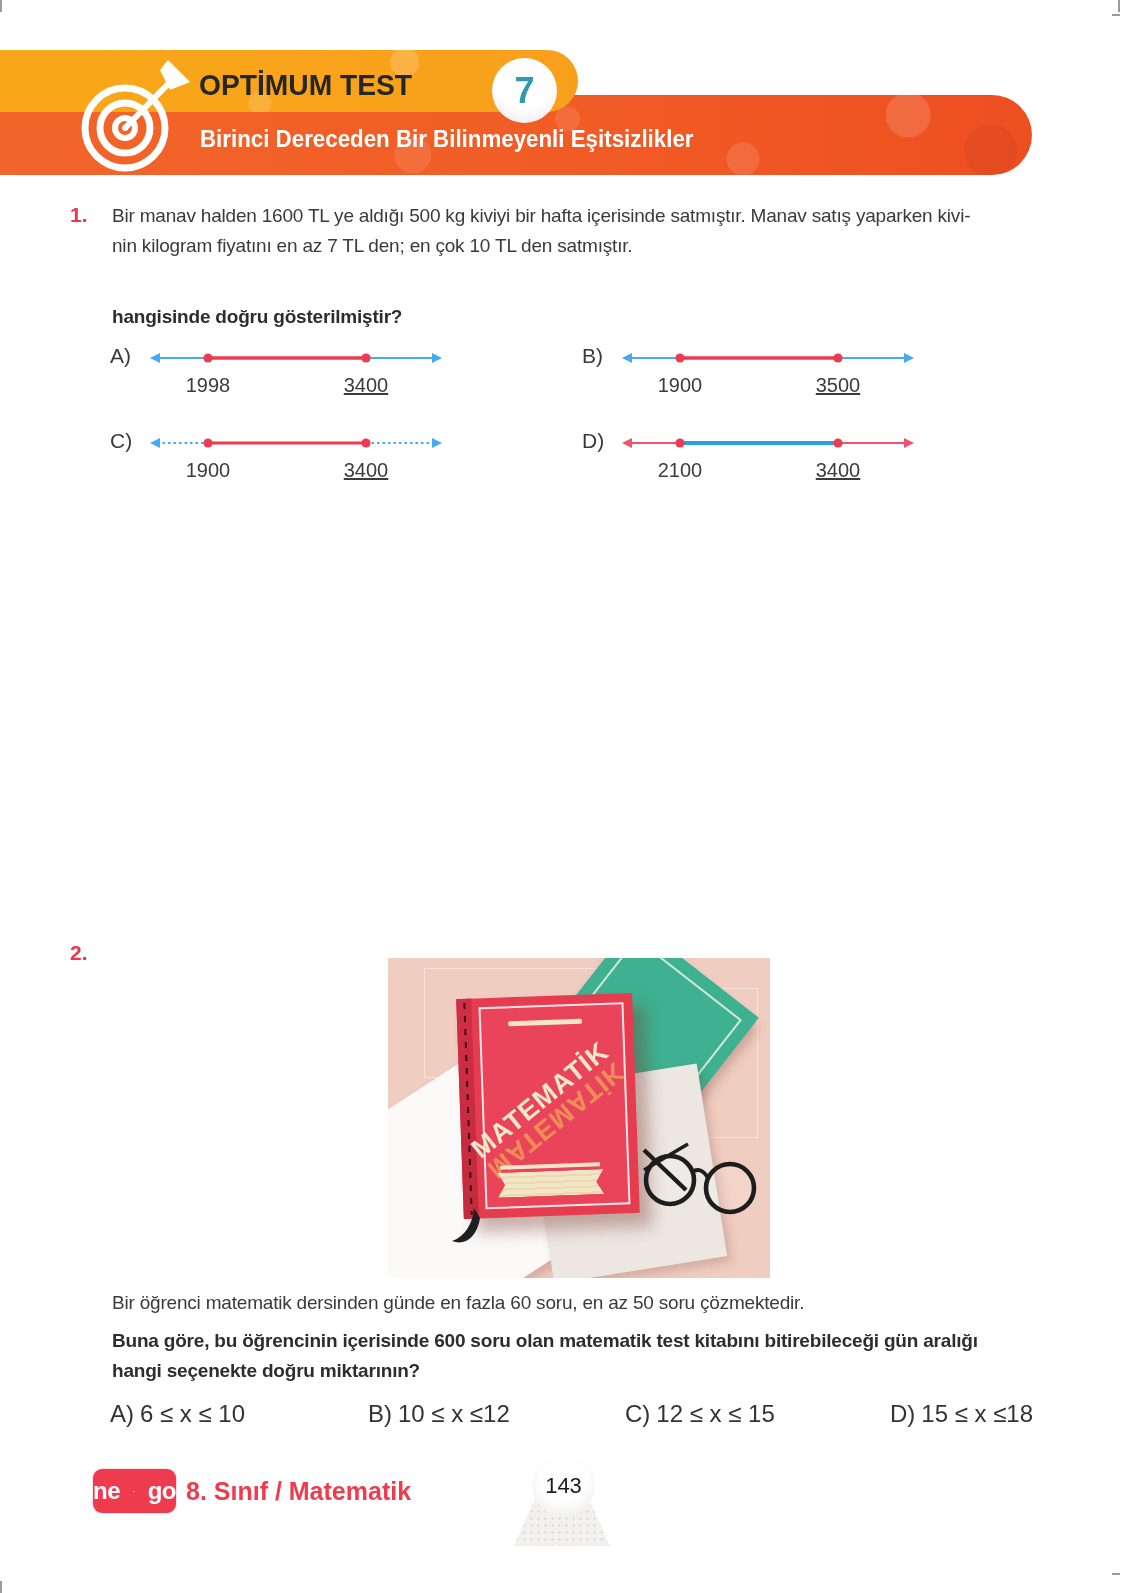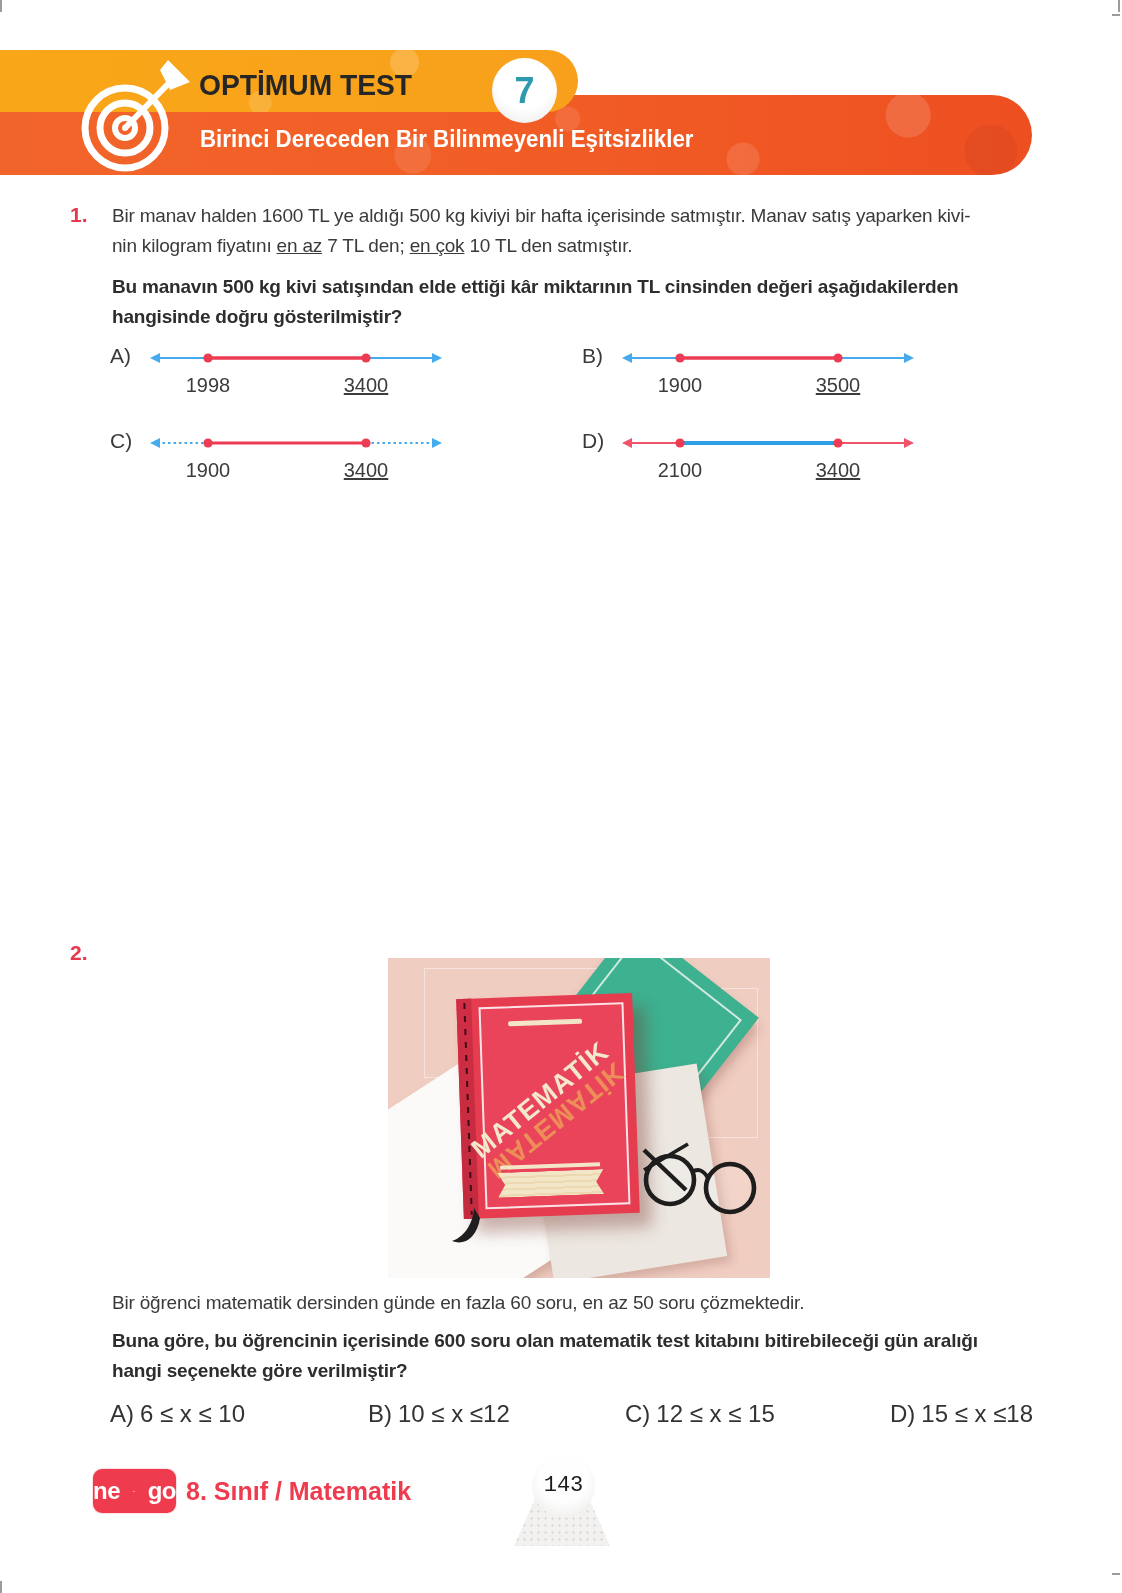--- a/index.html
+++ b/index.html
@@ -48,21 +48,21 @@
   .header-subtitle {
     left:200px; top:126px; font-size:23px; font-weight:bold; color:#ffffff;
     transform:scaleX(.97); transform-origin:left center; white-space:nowrap;
   }
   .target-wrap { left:72px; top:52px; width:120px; height:124px; }
 
   
   .qnum { font-size:21px; font-weight:bold; color:#e8394c; }
   .body-text { font-size:19px; line-height:30px; color:#3a3a3a; letter-spacing:-0.2px; }
   .bold-text { font-size:19px; line-height:30px; color:#2d2d2d; font-weight:bold; letter-spacing:-0.2px; }
-  .u { text-decoration:underline; }
+  .u { }
 
   
   .q1-option { display:flex; align-items:flex-start; }
   .opt-label { font-size:21px; color:#3a3a3a; width:40px; flex:0 0 40px; margin-top:-2px; }
   .numline { position:relative; width:292px; }
   .nl-labels { position:relative; height:24px; }
   .nl-labels span {
     position:absolute; transform:translateX(-50%);
     font-size:20px; color:#3c3c3c;
   }
@@ -149,21 +149,21 @@
     left:514px; top:1494px; width:96px; height:52px;
     background:
       radial-gradient(circle, #dcdcda 1px, transparent 1.4px) 0 0/7px 7px,
       #f2f1ef;
     clip-path:polygon(24% 0,76% 0,100% 100%,0 100%);
   }
   .balloon-circle {
     left:532px; top:1454px; width:63px; height:63px; border-radius:50%;
     background:radial-gradient(circle at 50% 38%, #fefefe 48%, #e8e7e5 100%);
     display:flex; align-items:center; justify-content:center;
-    font-size:22px; color:#1c1c1c;font-family:Liberation Mono, monospace;
+    font-size:22px; color:#1c1c1c;
   }
 </style>
 </head>
 <body>
 
 <div class="page">
 
   <div class="cropmark" style="left:0;top:0;width:2px;height:12px;"></div>
   <div class="cropmark" style="left:1118px;top:0;width:2px;height:12px;"></div>
   <div class="cropmark" style="left:1112px;top:14px;width:8px;height:2px;"></div>
@@ -193,21 +193,21 @@
   </div>
 
   <div class="abs qnum" style="left:70px;top:203px;">1.</div>
 
   <p class="abs body-text" style="left:112px;top:201px;width:960px;">
     <span>Bir manav halden 1600 TL ye aldığı 500 kg kiviyi bir hafta içerisinde satmıştır. Manav satış yaparken kivi-</span><br>
     <span>nin kilogram fiyatını </span><span class="u">en az</span><span> 7 TL den; </span><span class="u">en çok</span><span> 10 TL den satmıştır.</span>
   </p>
 
   <p class="abs bold-text" style="left:112px;top:272px;width:960px;">
-    <span>Bu manavın 500 kg kivi satışından elde ettiği kâr miktarının TL cinsinden değeri aşağıdakilerden</span><br>
+    <br>
     <span>hangisinde doğru gösterilmiştir?</span>
   </p>
 
   <div class="abs q1-option" style="left:110px;top:346px;">
     <span class="opt-label">A)</span>
     <div class="numline">
       <svg width="292" height="24" viewBox="0 0 292 24">
         <line x1="7" y1="12" x2="285" y2="12" stroke="#45ABEE" stroke-width="2"></line>
         <polygon points="0,12 10,7 10,17" fill="#45ABEE"></polygon>
         <polygon points="292,12 282,7 282,17" fill="#45ABEE"></polygon>
@@ -317,21 +317,21 @@
         <line x1="6" y1="12" x2="48" y2="52" stroke="#1d1d1d" stroke-width="4.4"></line>
         <line x1="50" y1="6" x2="6" y2="32" stroke="#1d1d1d" stroke-width="3.6"></line>
       </svg>
     </div>
   </div>
 
   <p class="abs body-text" style="left:112px;top:1288px;width:960px;">Bir öğrenci matematik dersinden günde en fazla 60 soru, en az 50 soru çözmektedir.</p>
 
   <p class="abs bold-text" style="left:112px;top:1326px;width:960px;">
     <span>Buna göre, bu öğrencinin içerisinde 600 soru olan matematik test kitabını bitirebileceği gün aralığı</span><br>
-    <span>hangi seçenekte göre verilmiştir?</span>
+    <span>hangi seçenekte doğru miktarının?</span>
   </p>
 
   <div class="q2-option" style="left:110px;">
     <span class="lbl">A)</span><span>6 ≤ x ≤ 10</span>
   </div>
   <div class="q2-option" style="left:368px;">
     <span class="lbl">B)</span><span>10 ≤ x ≤12</span>
   </div>
   <div class="q2-option" style="left:625px;text-align:center;">
     <span class="lbl">C)</span><span>12 ≤ x ≤ 15</span>

